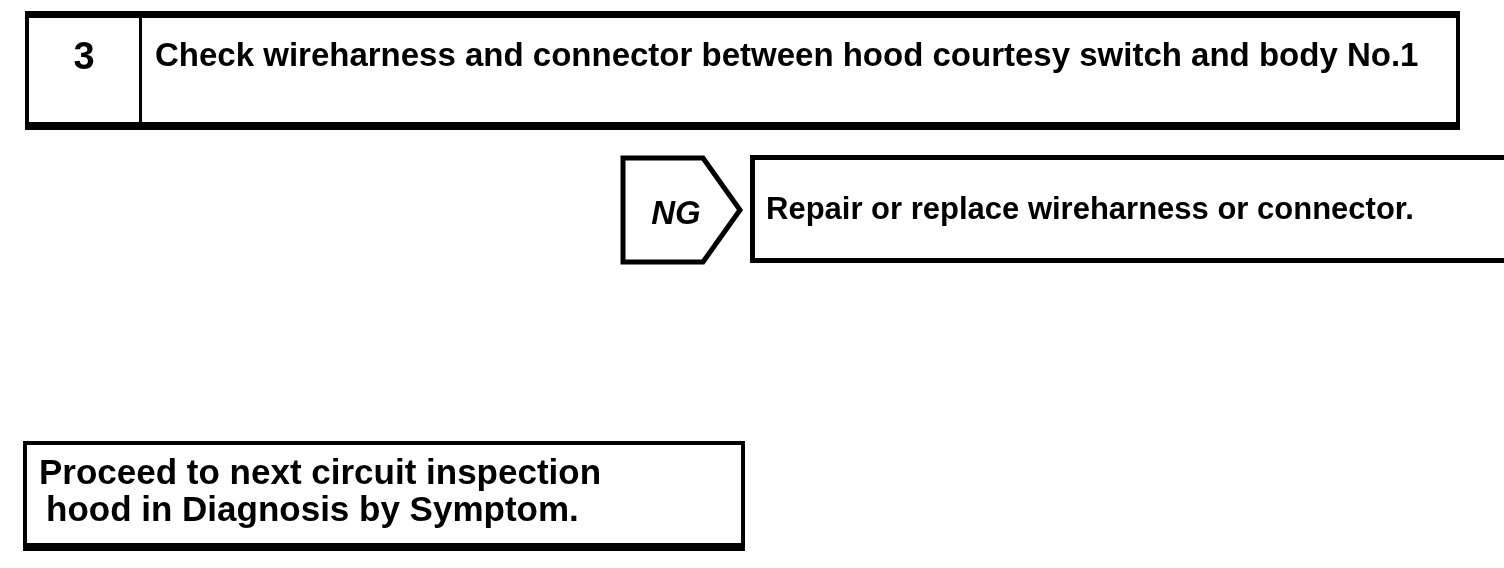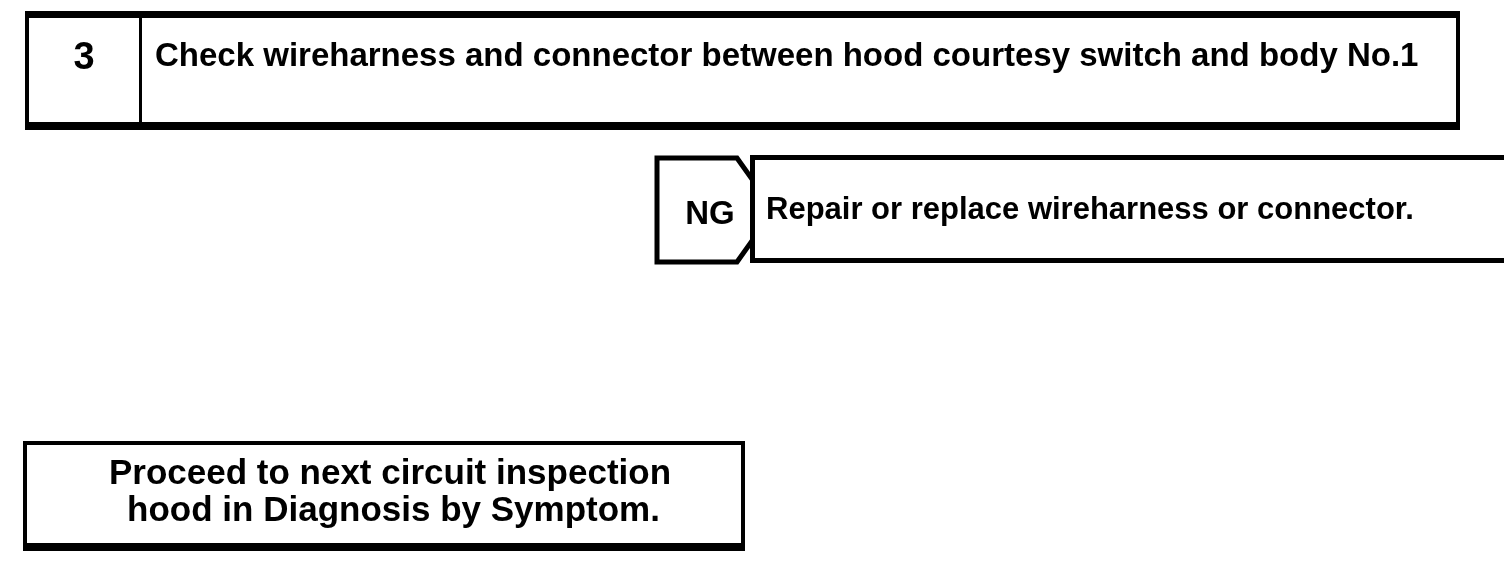--- a/index.html
+++ b/index.html
@@ -39,22 +39,22 @@
     padding: 20px 8px 0 13px;
     font-size: 33px;
     line-height: 34px;
     white-space: nowrap;
     border-radius: 27px;
   }
 
   
   .ng-wrap {
     position: absolute;
-    left: 652px; top: 153px;
-    width: 128px; height: 114px;
+    left: 618px; top: 153px;
+    width: 128px; height: 114px; font-style: italic;
   }
 
   
   .repair-box {
     position: absolute;
     left: 750px; top: 155px;
     width: 860px; height: 108px;
     border: 5px solid #000;
     display: flex;
     align-items: center;
@@ -76,21 +76,20 @@
     position: absolute;
     left: 23px; top: 441px;
     width: 722px; height: 110px;
     border: 4px solid #000;
     border-bottom-width: 8px;
     padding: 8px 0 0 12px;
     font-size: 35px;
     line-height: 37px;
     white-space: nowrap;
     background: #fff;
-    text-align: center;
   }
   .proceed-line2 { padding-left: 7px; }
 
   svg text {
     font-family: "Liberation Sans", "DejaVu Sans", sans-serif;
     font-weight: 700;
     fill: #000;
   }
 </style>
 </head>

